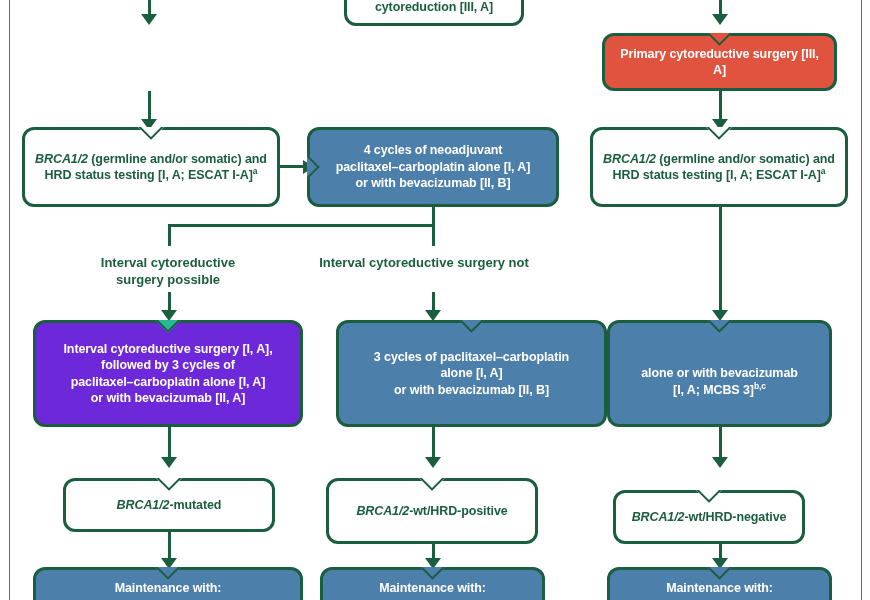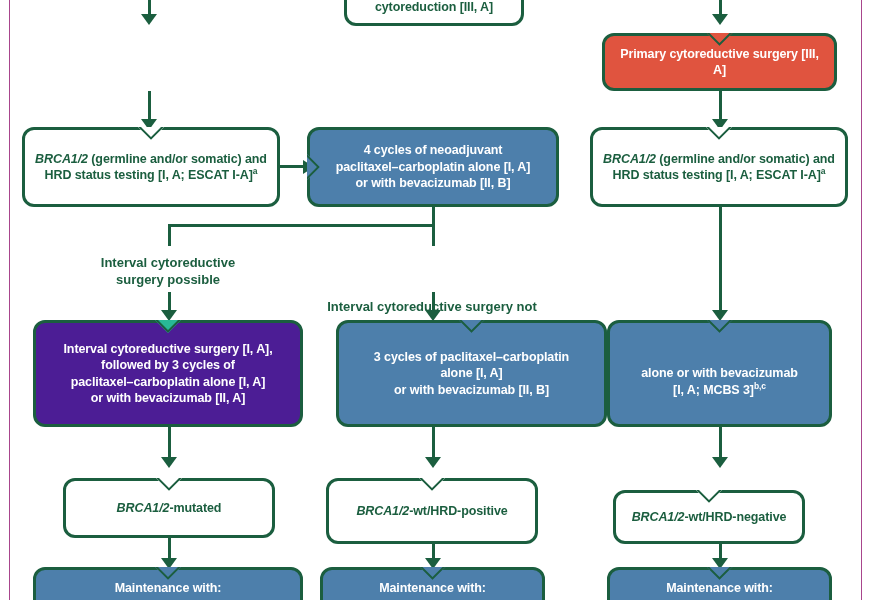--- a/index.html
+++ b/index.html
@@ -39,21 +39,21 @@
     text-align:center;
     font-size:12.5px;
     font-weight:bold;
     line-height:1.32;
     padding:6px 9px;
     letter-spacing:-0.1px;
   }
   .box .txt{display:block;width:100%;}
   .box.red{background:#e0543f;color:#ffffff;}
   .box.blue{background:#4d7fab;color:#ffffff;}
-  .box.teal{background:#4c1d95;color:#ffffff;}
+  .box.teal{background:#6d28d9;color:#ffffff;}
   .box.white{background:#ffffff;color:#1b5e3f;}
 
   
   .notch{
     position:absolute;top:-3px;left:50%;transform:translateX(-50%);
     width:26px;height:13px;
     background:#ffffff;
     clip-path:polygon(0 0,100% 0,50% 100%);
   }
   .notch::after{
@@ -175,21 +175,21 @@
       <i class="gene">BRCA1/2</i><span> (germline and/or somatic) and</span><br>
       <span>HRD status testing [I, A; ESCAT I-A]</span><sup>a</sup>
     </span>
   </div>
 
   <div class="branch-label" style="left:68px;top:254px;width:200px;">
     <span>Interval cytoreductive</span><br>
     <span>surgery possible</span>
   </div>
 
-  <div class="branch-label" style="left:292px;top:254px;width:280px;margin-top:44px;">
+  <div class="branch-label" style="left:284px;top:254px;width:280px;">
     <span>Interval cytoreductive surgery not</span><br>
   </div>
 
   <div class="box teal" style="left:33px;top:320px;width:270px;height:107px;">
     <div class="notch" style="background: rgb(40, 185, 150);"></div>
     <span class="txt">
       <span>Interval cytoreductive surgery [I, A],</span><br>
       <span>followed by 3 cycles of</span><br>
       <span>paclitaxel–carboplatin alone [I, A]</span><br>
       <span>or with bevacizumab [II, A]</span>
@@ -207,21 +207,21 @@
 
   <div class="box blue" style="left:607px;top:320px;width:225px;height:107px;">
     <div class="notch" style="background: rgb(77, 127, 171);"></div>
     <span class="txt">
       <br>
       <span>alone or with bevacizumab</span><br>
       <span>[I, A; MCBS 3]</span><sup>b,c</sup>
     </span>
   </div>
 
-  <div class="box white" style="left:63px;top:478px;width:212px;height:60px;">
+  <div class="box white" style="left:63px;top:478px;width:212px;height:54px;">
     <div class="notch" style="background: rgb(255, 255, 255);"></div>
     <span class="txt">
       <i class="gene">BRCA1/2</i><span>-mutated</span>
     </span>
   </div>
 
   <div class="box white" style="left:326px;top:478px;width:212px;height:66px;">
     <div class="notch" style="background: rgb(255, 255, 255);"></div>
     <span class="txt">
       <i class="gene">BRCA1/2</i><span>-wt/HRD-positive</span>

